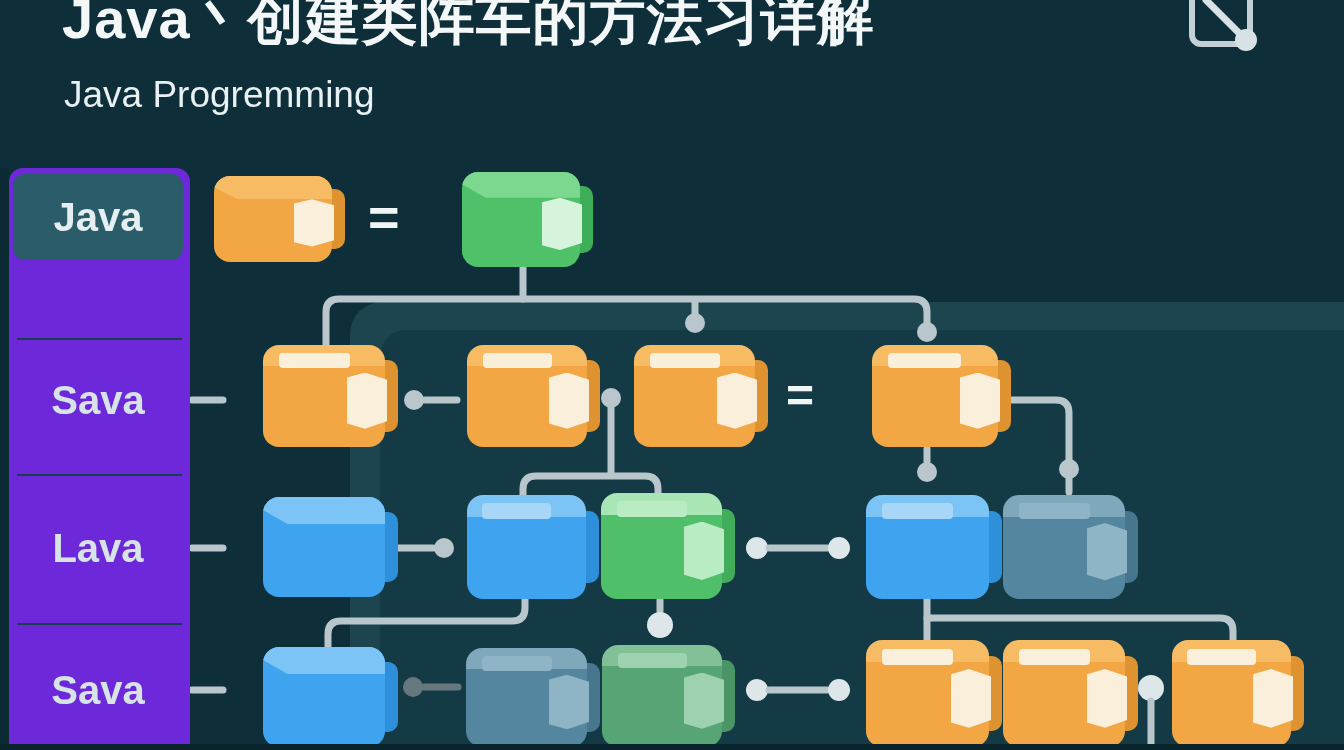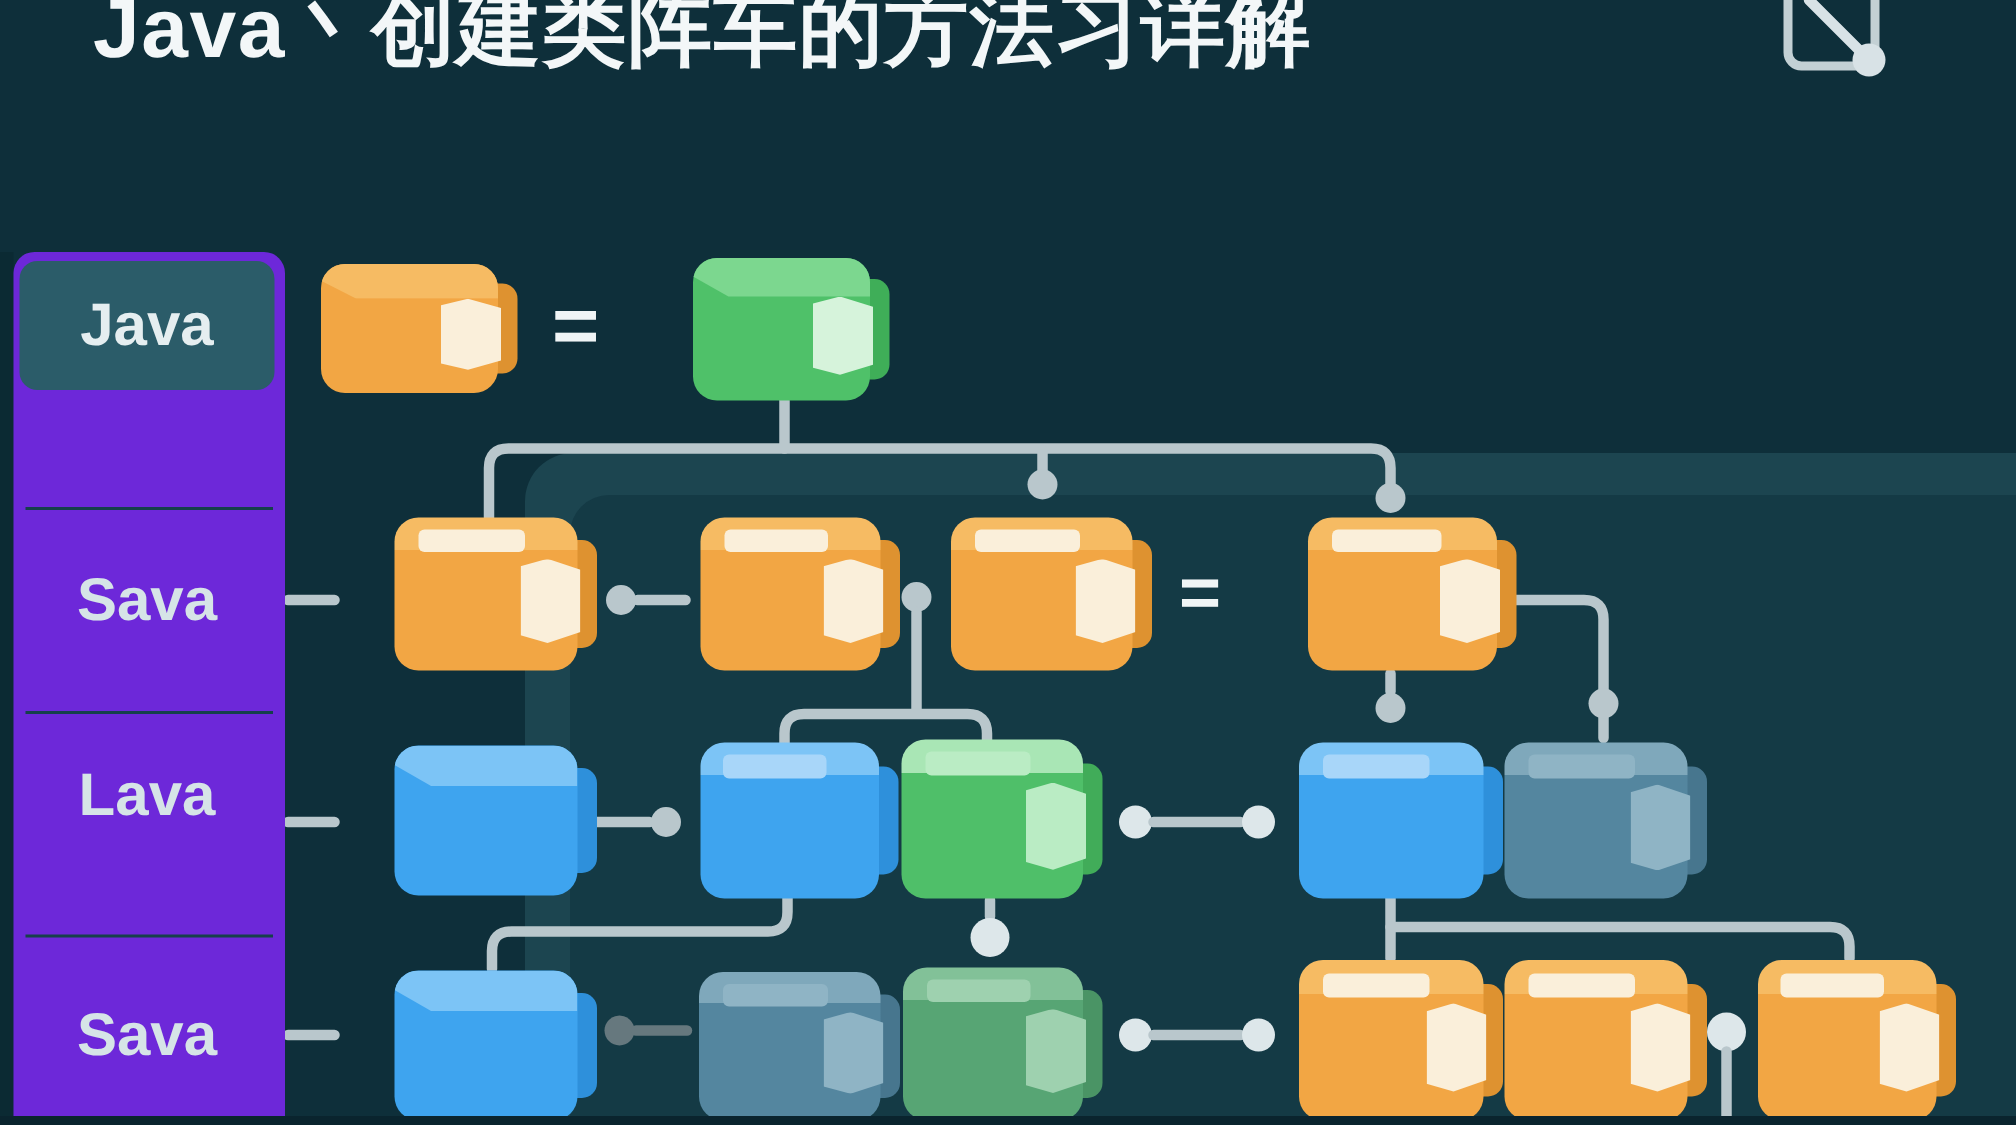--- a/index.html
+++ b/index.html
@@ -109,36 +109,37 @@
     <circle class="dot dark" cx="413" cy="687" r="10"></circle>
     <path class="wire dark" d="M424,687 H458"></path>
     <circle class="dot bright" cx="757" cy="690" r="11"></circle>
     <path class="wire" d="M769,690 H827"></path>
     <circle class="dot bright" cx="839" cy="690" r="11"></circle>
     <circle class="dot bright" cx="1151" cy="688" r="13"></circle>
     <path class="wire" d="M1151,701 V750"></path>
   </svg>
 
   <div class="title">Java丶创建类阵车的方法习详解</div>
+  <div class="subtitle">Java Progremming</div>
 
   <svg class="wires" width="1344" height="80" viewBox="0 0 1344 80" style="z-index:5">
     <rect x="1192" y="-16" width="58" height="60" rx="9" fill="none" stroke="#C3D0D4" stroke-width="6"></rect>
     <path d="M1206,0 L1240,34" stroke="#D8E2E6" stroke-width="7" stroke-linecap="round" fill="none"></path>
     <circle cx="1246" cy="40" r="11" fill="#D8E2E6"></circle>
   </svg>
 
   <div class="side-sliver"></div>
   <div class="sidebar">
     <div class="side-item active" style="top:6px">
         <span>Java</span>
       </div>
     <div class="side-item" style="top:189px">
         <span>Sava</span>
       </div>
-    <div class="side-item" style="top:319px">
+    <div class="side-item" style="top:337px">
         <span>Lava</span>
       </div>
     <div class="side-item" style="top:479px">
         <span>Sava</span>
       </div>
     <div class="side-sep" style="top:170px"></div>
     <div class="side-sep" style="top:306px"></div>
     <div class="side-sep" style="top:455px"></div>
   </div>
 

